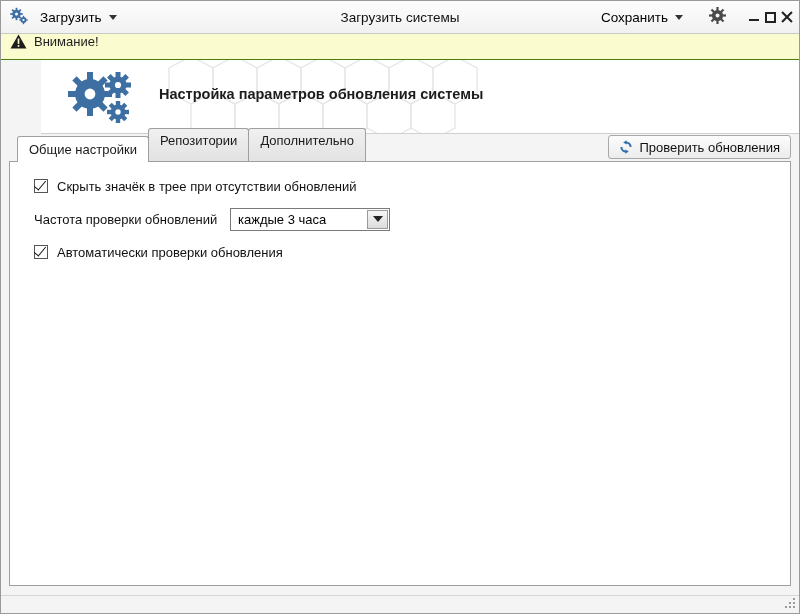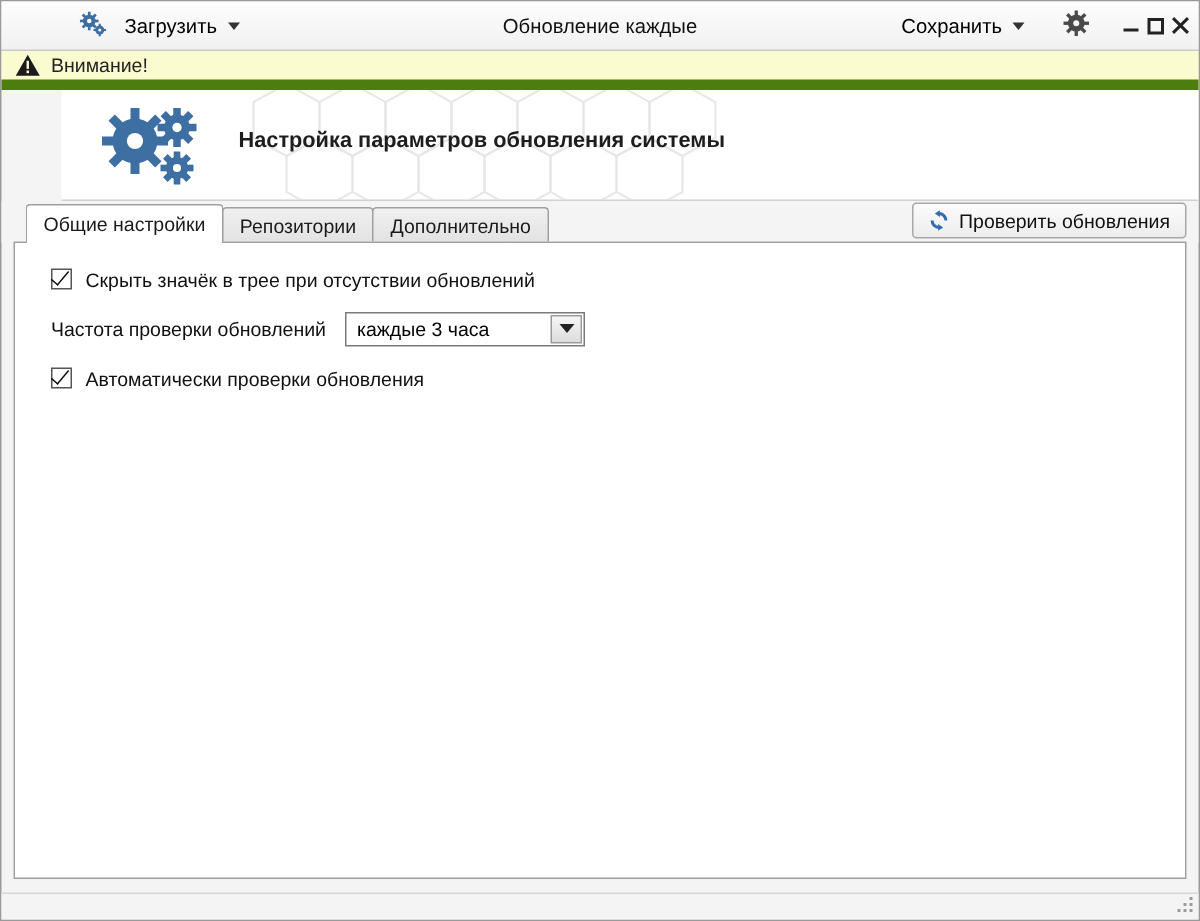--- a/index.html
+++ b/index.html
@@ -32,21 +32,20 @@
     border-bottom: 1px solid #c9c9c9;
     display: flex;
     align-items: center;
     flex: 0 0 33px;
   }
   .tb-left {
     display: flex;
     align-items: center;
     gap: 6px;
     padding-left: 8px;
-    margin-left: 43px;
   }
   .tb-right {
     display: flex;
     align-items: center;
     gap: 20px;
     margin-left: auto;
     padding-right: 6px;
   }
   .tb-menu {
     display: flex;
@@ -111,23 +110,22 @@
     background: #222;
   }
   .win-close::before { transform: rotate(45deg); }
   .win-close::after  { transform: rotate(-45deg); }
 
   
   .warning {
     flex: 0 0 26px;
     height: 26px;
     background: #fbfbd0;
-    border-bottom: 7px solid #4d7c0f;
-    display: flex;
-    align-items: center;
+    border-bottom: 1px solid #4d7c0f;
+    display: flex;
     gap: 7px;
     padding-left: 9px;
     font-size: 13px;
     color: #222;
   }
   .warn-icon {
     width: 17px; height: 15px;
     position: relative;
   }
   .warn-icon svg { display: block; }
@@ -166,21 +164,21 @@
   .tabrow {
     position: relative;
     flex: 0 0 28px;
     height: 28px;
     background: #f4f4f4;
     display: flex;
     align-items: flex-end;
     padding-left: 16px;
   }
   .tab {
-    height: 24px;
+    height: 34px;
     line-height: 23px;
     padding: 0 11px;
     font-size: 13px;
     border: 1px solid #9f9f9f;
     border-bottom: none;
     background: linear-gradient(#f0f0f0, #e2e2e2);
     border-radius: 3px 3px 0 0;
     margin-right: -1px;
     cursor: default;
     position: relative;
@@ -319,21 +317,21 @@
             <circle cx="14.5" cy="14" r="1.05" fill="#fdfdfd"></circle>
           </g>
         </svg>
       </span>
       <div class="tb-menu">
         <span>Загрузить</span>
         <span class="caret"></span>
       </div>
     </div>
 
-    <div class="window-title">Обновление каждые</div>
+    <div class="window-title">Загрузить системы</div>
 
     <div class="tb-right">
       <div class="tb-menu">
         <span>Сохранить</span>
         <span class="caret"></span>
       </div>
       <span style="display:inline-block;">
         <svg width="19" height="19" viewBox="0 0 19 19">
           <g fill="#4a4a4a">
             <circle cx="9.5" cy="9.5" r="5.6"></circle>

